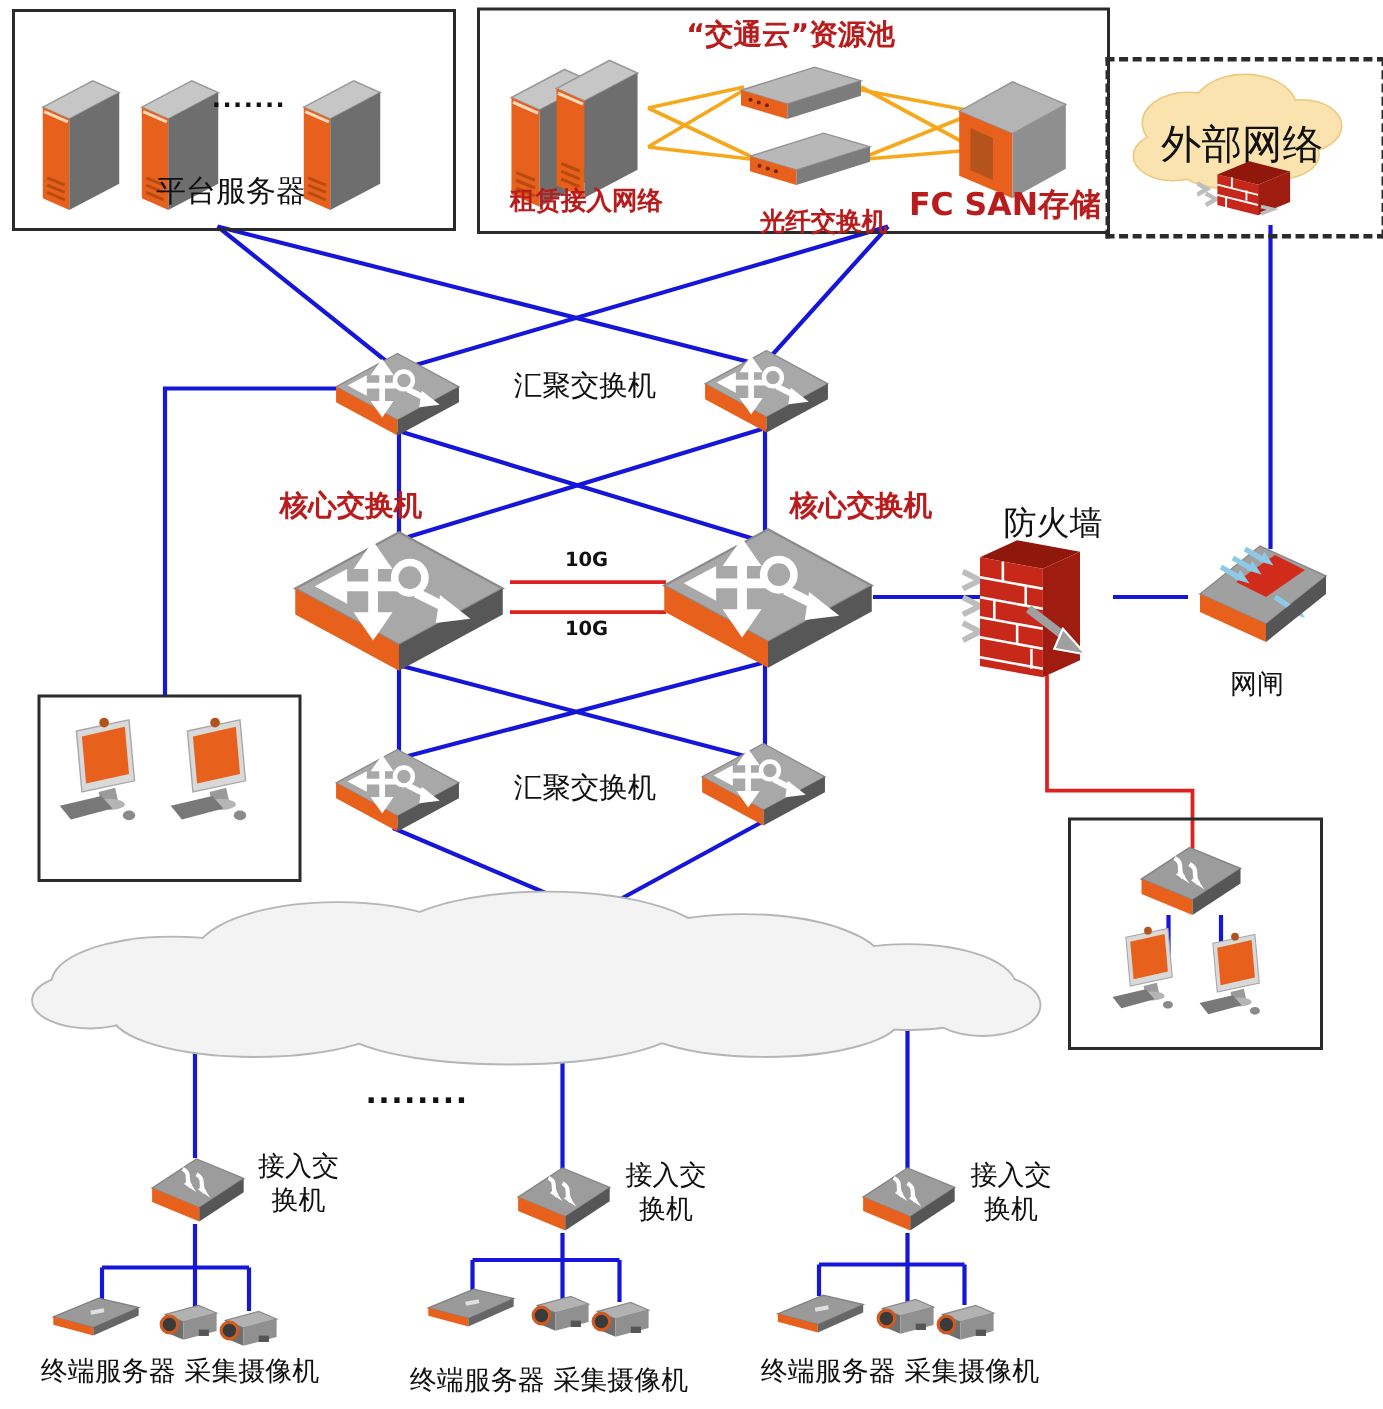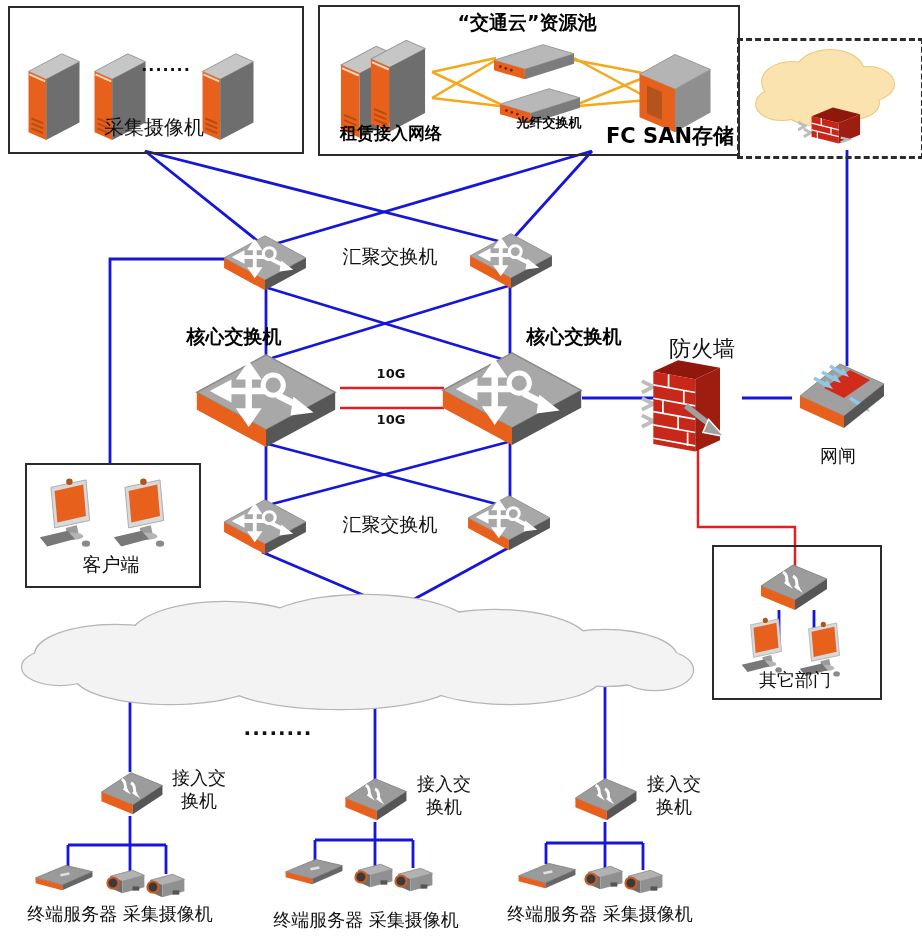--- a/index.html
+++ b/index.html
@@ -5,21 +5,21 @@
   html,body{margin:0;padding:0;background:#fff;}
   #canvas{
     position:relative;width:922px;height:939px;background:#fff;overflow:hidden;
     font-family:"DejaVu Sans","Liberation Sans",sans-serif;color:#111;
   }
   .abs{position:absolute;}
   .box{position:absolute;border:2px solid #2b2b2b;background:transparent;}
   .box.dashed{border:3px dashed #2b2b2b;}
   .lbl{position:absolute;text-align:center;white-space:nowrap;color:#111;}
   .lbl.wrap{white-space:normal;line-height:1.3;margin-top:14px;}
-  .red{color:#000000;font-weight:bold;}
+  .red{color:#b91c1c;font-weight:bold;}
   svg{display:block;}
   #lines{position:absolute;left:0;top:0;}
 </style>
 </head>
 <body>
 
 <div id="canvas">
 
   <svg width="0" height="0" style="position:absolute">
     <defs>
@@ -261,42 +261,43 @@
   <svg class="abs" style="left:22px;top:46px" width="64" height="98">
       <use href="#sym-tower"></use>
     </svg>
   <svg class="abs" style="left:88px;top:46px" width="64" height="98">
       <use href="#sym-tower"></use>
     </svg>
   <svg class="abs" style="left:196px;top:46px" width="64" height="98">
       <use href="#sym-tower"></use>
     </svg>
   <div class="lbl" style="left:140px;top:56px;width:52px;font-size:16px;font-weight:bold;letter-spacing:1px">.......</div>
-  <div class="lbl" style="left:8px;top:114px;width:292px;font-size:20px">采集摄像机</div>
+  <div class="lbl" style="left:8px;top:114px;width:292px;font-size:20px">平台服务器</div>
 
   <div class="lbl red" style="left:318px;top:10px;width:418px;font-size:19px">“交通云”资源池</div>
   <svg class="abs" style="left:333px;top:38px" width="70" height="104">
       <use href="#sym-tower"></use>
     </svg>
   <svg class="abs" style="left:363px;top:32px" width="70" height="104">
       <use href="#sym-tower"></use>
     </svg>
   <svg class="abs" style="left:488px;top:42px" width="92" height="40">
       <use href="#sym-fsw"></use>
     </svg>
   <svg class="abs" style="left:494px;top:86px" width="92" height="40">
       <use href="#sym-fsw"></use>
     </svg>
   <svg class="abs" style="left:633px;top:48px" width="84" height="86">
       <use href="#sym-sto"></use>
     </svg>
   <div class="lbl red" style="left:325px;top:122px;width:132px;font-size:17px">租赁接入网络</div>
-  <div class="lbl red" style="left:494px;top:114px;width:110px;font-size:13px">光纤交换机</div>
+  <div class="lbl red" style="left:494px;top:136px;width:110px;font-size:17px">光纤交换机</div>
   <div class="lbl red" style="left:606px;top:122px;width:128px;font-size:21px">FC SAN存储</div>
 
+  <div class="lbl" style="left:752px;top:78px;width:152px;font-size:27px">外部网络</div>
   <svg class="abs" style="left:798px;top:102px" width="64" height="48">
       <use href="#sym-bk"></use>
     </svg>
 
   <svg class="abs" style="left:222px;top:234px" width="86" height="58">
       <use href="#sym-dsw"></use>
     </svg>
   <svg class="abs" style="left:468px;top:232px" width="86" height="58">
       <use href="#sym-dsw"></use>
     </svg>
@@ -329,32 +330,30 @@
       <use href="#sym-gap"></use>
     </svg>
   <div class="lbl" style="left:806px;top:444px;width:64px;font-size:18px">网闸</div>
 
   <svg class="abs" style="left:38px;top:476px" width="72" height="78">
       <use href="#sym-pc"></use>
     </svg>
   <svg class="abs" style="left:112px;top:476px" width="72" height="78">
       <use href="#sym-pc"></use>
     </svg>
-  <div class="lbl" style="left:25px;top:552px;width:172px;font-size:19px">客户端</div>
 
   <svg class="abs" style="left:752px;top:560px" width="82" height="54">
       <use href="#sym-asw"></use>
     </svg>
   <svg class="abs" style="left:740px;top:616px" width="58" height="62">
       <use href="#sym-pc"></use>
     </svg>
   <svg class="abs" style="left:798px;top:620px" width="58" height="62">
       <use href="#sym-pc"></use>
     </svg>
-  <div class="lbl" style="left:712px;top:668px;width:166px;font-size:18px">其它部门</div>
 
 
   <div class="lbl" style="left:238px;top:716px;width:80px;font-size:20px;font-weight:bold;letter-spacing:1px">........</div>
 
   <svg class="abs" style="left:94px;top:768px" width="74" height="50">
       <use href="#sym-asw"></use>
     </svg>
   <div class="lbl wrap" style="left:168px;top:752px;width:62px;font-size:18px">接入交换机</div>
   <svg class="abs" style="left:32px;top:860px" width="64" height="34">
       <use href="#sym-ts"></use>

